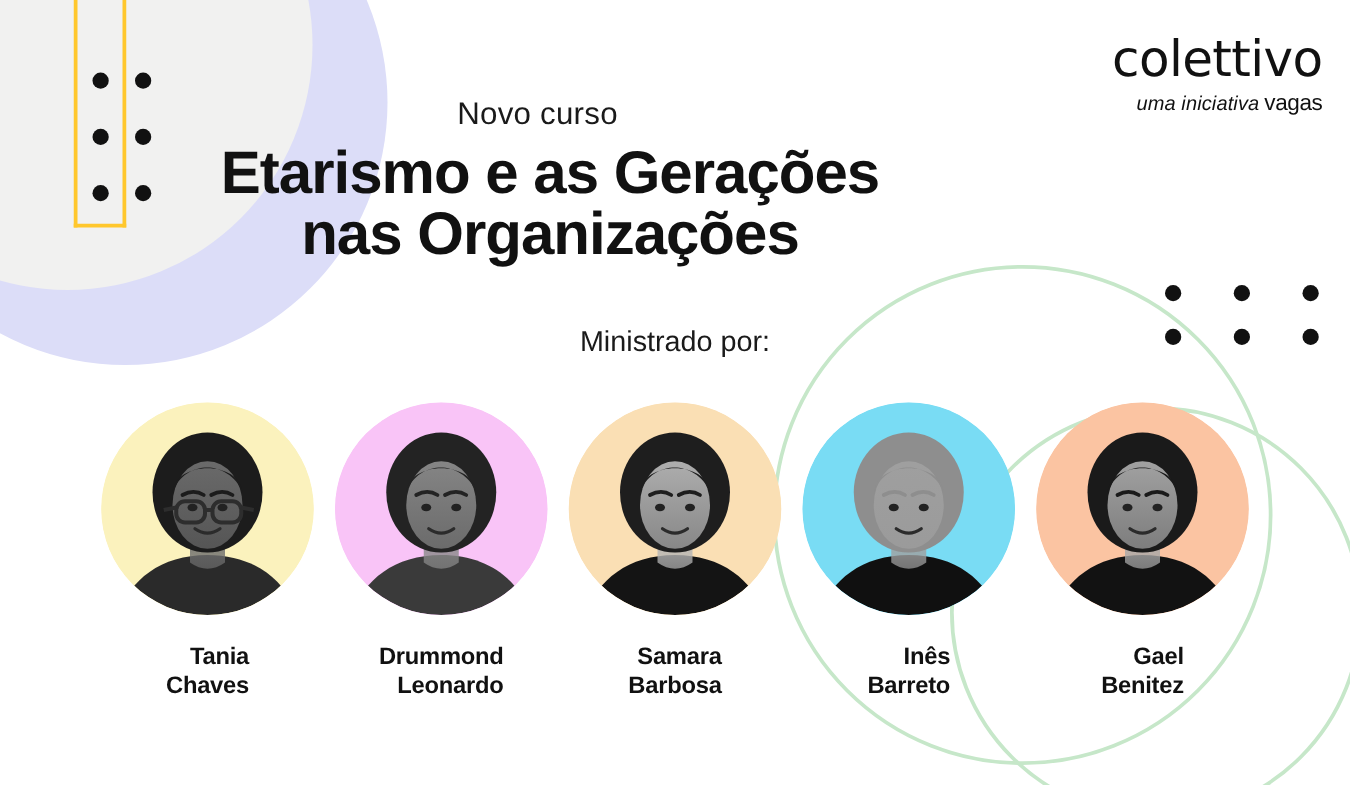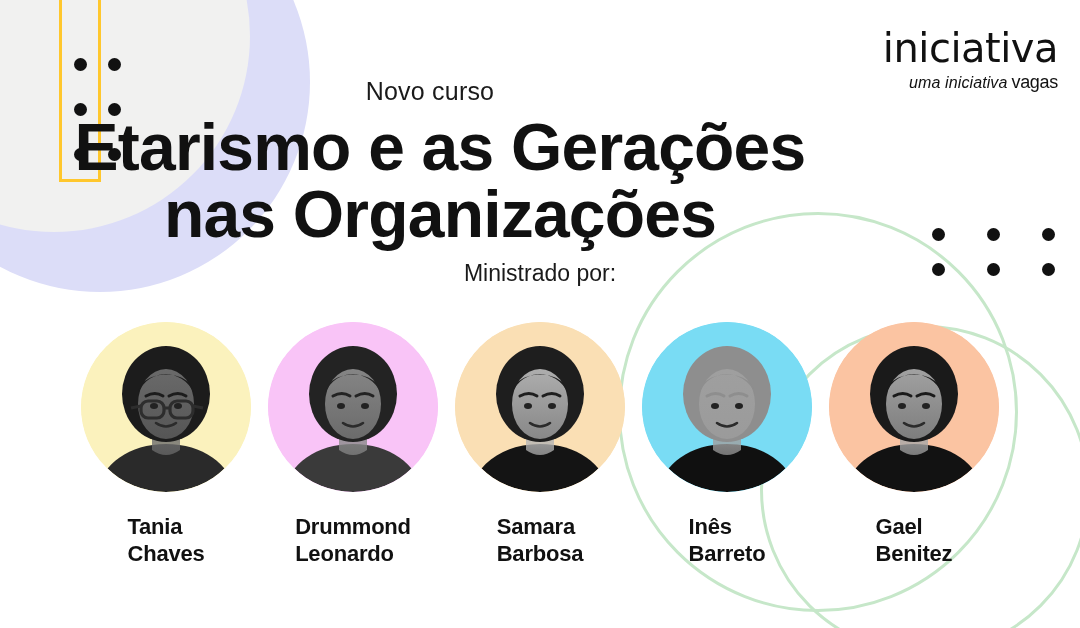--- a/index.html
+++ b/index.html
@@ -142,21 +142,21 @@
   }
   .eyebrow {
     font-size: 25px;
     color: #1a1a1a;
     font-weight: 400;
     letter-spacing: 0.2px;
     line-height: 1.1;
   }
   .title {
     margin-top: 8px;
-    font-size: 66px;
+    font-size: 48px;
     font-weight: 700;
     color: #111111;
     line-height: 1.03;
     letter-spacing: -0.8px;
     padding-left: 20px;
   }
   .title .line {
     display: block;
   }
   .subhead {
@@ -197,22 +197,22 @@
   .avatar svg {
     position: absolute;
     left: 0;
     top: 0;
     width: 170px;
     height: 170px;
     display: block;
   }
   .instructor-name {
     margin-top: 22px;
-    text-align: left;
-    font-size: 22px;
+    text-align: right;
+    font-size: 19px;
     font-weight: 700;
     color: #111111;
     line-height: 1.22;
     letter-spacing: -0.2px;
   }
   .instructor-name .nline {
     display: block;
   }
 </style>
 </head>
@@ -238,21 +238,21 @@
       <div class="dot" style="background: rgb(17, 17, 17);"></div>
       <div class="dot" style="background: rgb(17, 17, 17);"></div>
       <div class="dot" style="background: rgb(17, 17, 17);"></div>
       <div class="dot" style="background: rgb(17, 17, 17);"></div>
     </div>
 
   <div class="deco-green-ring ring-a"></div>
   <div class="deco-green-ring ring-b"></div>
 
   <div class="logo">
-    <span class="logo-word">iniciativa</span>
+    <span class="logo-word">colettivo</span>
     <span class="logo-tagline">
       <span class="tag-italic">uma iniciativa</span><span class="tag-brand">vagas</span>
     </span>
   </div>
 
   <div class="header">
     <div class="eyebrow">Novo curso</div>
     <div class="title">
       <span class="line">Etarismo e as Gerações</span>
       <span class="line">nas Organizações</span>

